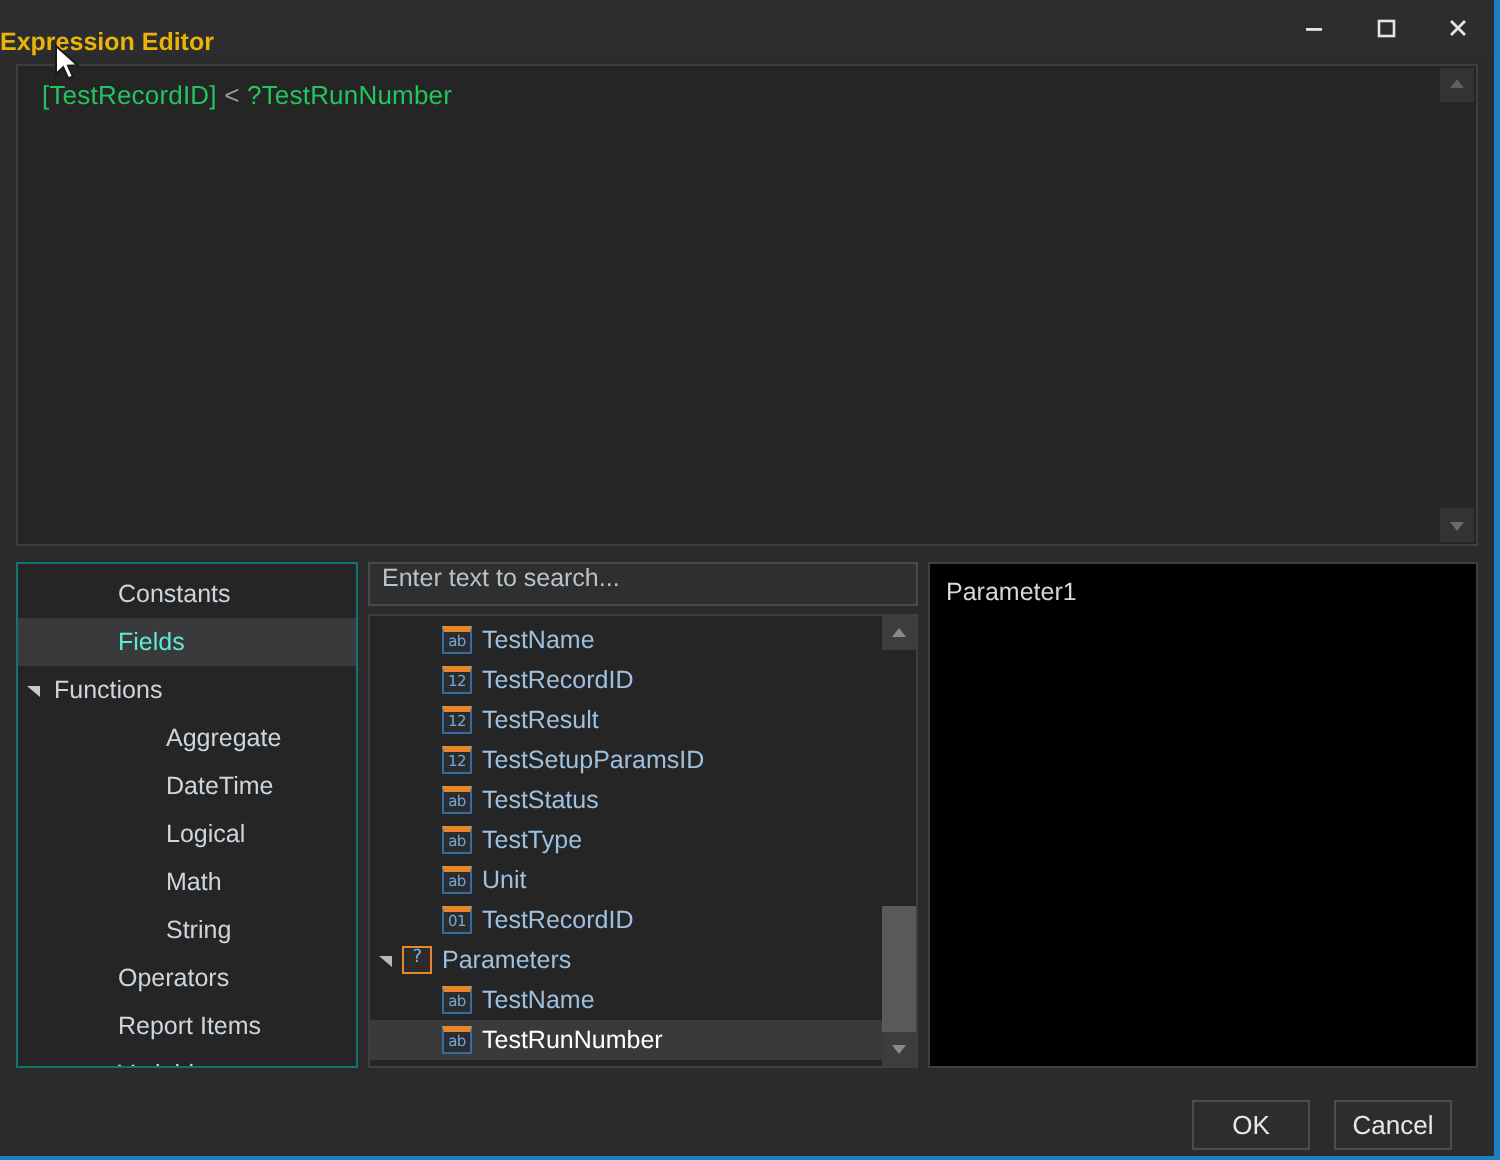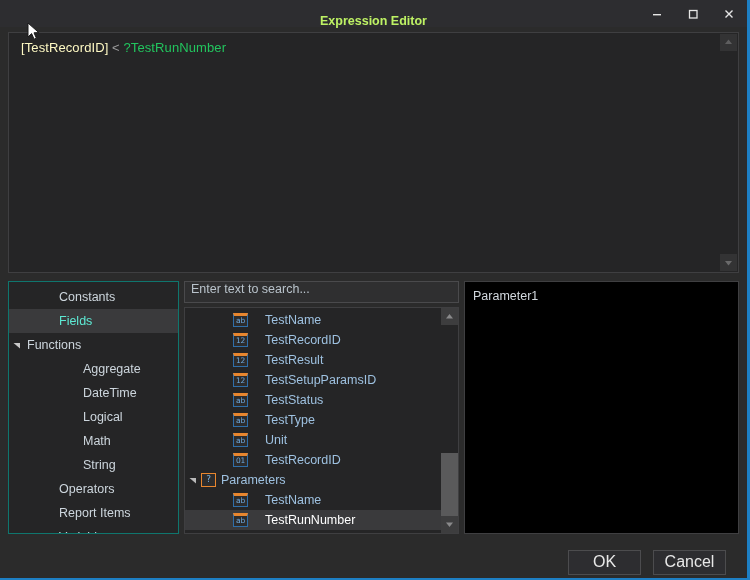--- a/index.html
+++ b/index.html
@@ -36,24 +36,24 @@
     min-height: 27px;
     background: #2d2d30;
     display: flex;
     align-items: center;
     position: relative;
     user-select: none;
   }
   #title-text {
     position: absolute;
     left: 0; right: 0;
-    text-align: center;
+    text-align: left;
     font-size: 12.5px;
     font-weight: bold;
-    color: #bef264;
+    color: #eab308;
     line-height: 27px;
     pointer-events: none;
     margin-top: 16px;
   }
   .win-btns {
     margin-left: auto;
     display: flex;
     height: 27px;
     position: relative;
     z-index: 2;
@@ -78,21 +78,21 @@
     box-sizing: border-box;
     overflow: hidden;
   }
   #expr-line {
     padding: 7px 10px 0 12px;
     font-size: 13px;
     font-family: "Liberation Sans", sans-serif;
     white-space: pre;
     letter-spacing: 0.1px;
   }
-  .tok-field { color: #fef9c3; text-align: center; }
+  .tok-field { color: #22c55e; text-align: center; }
   .tok-op    { color: #9b9b9b; }
   .tok-param { color: #22c55e; }
 
   .scr-btn {
     position: absolute;
     width: 17px;
     height: 17px;
     background: #333334;
     display: flex;
     align-items: center;
@@ -183,21 +183,21 @@
   }
   .li.selected { background: #3a3a3c; color: #ffffff; }
   .li .li-arrow {
     width: 16px;
     min-width: 16px;
     display: flex;
     align-items: center;
     justify-content: center;
   }
   .li.indent .li-arrow { visibility: hidden; }
-  .li.indent { padding-left: 20px; gap: 12px; }
+  .li.indent { padding-left: 20px; }
   .li-label { margin-left: 5px; }
 
   .tico {
     width: 15px;
     height: 14px;
     min-width: 15px;
     background: #2c2c2d;
     border: 1px solid #2f6ea8;
     border-top: 3px solid #e8862e;
     box-sizing: border-box;
@@ -259,26 +259,26 @@
   
   #footer {
     flex: 1;
     display: flex;
     align-items: center;
     justify-content: flex-end;
     padding-right: 21px;
     gap: 12px;
   }
   .dlg-btn {
-    width: 73px;
+    width: 59px;
     height: 25px;
     background: #2d2d30;
     border: 1px solid #4c4c4e;
     color: #e8e8e8;
-    font-size: 16px;
+    font-size: 13px;
     display: flex;
     align-items: center;
     justify-content: center;
     box-sizing: border-box;
     font-family: "Liberation Sans", sans-serif;
     margin-top: 12px;
   }
 
   
   #cursor {

